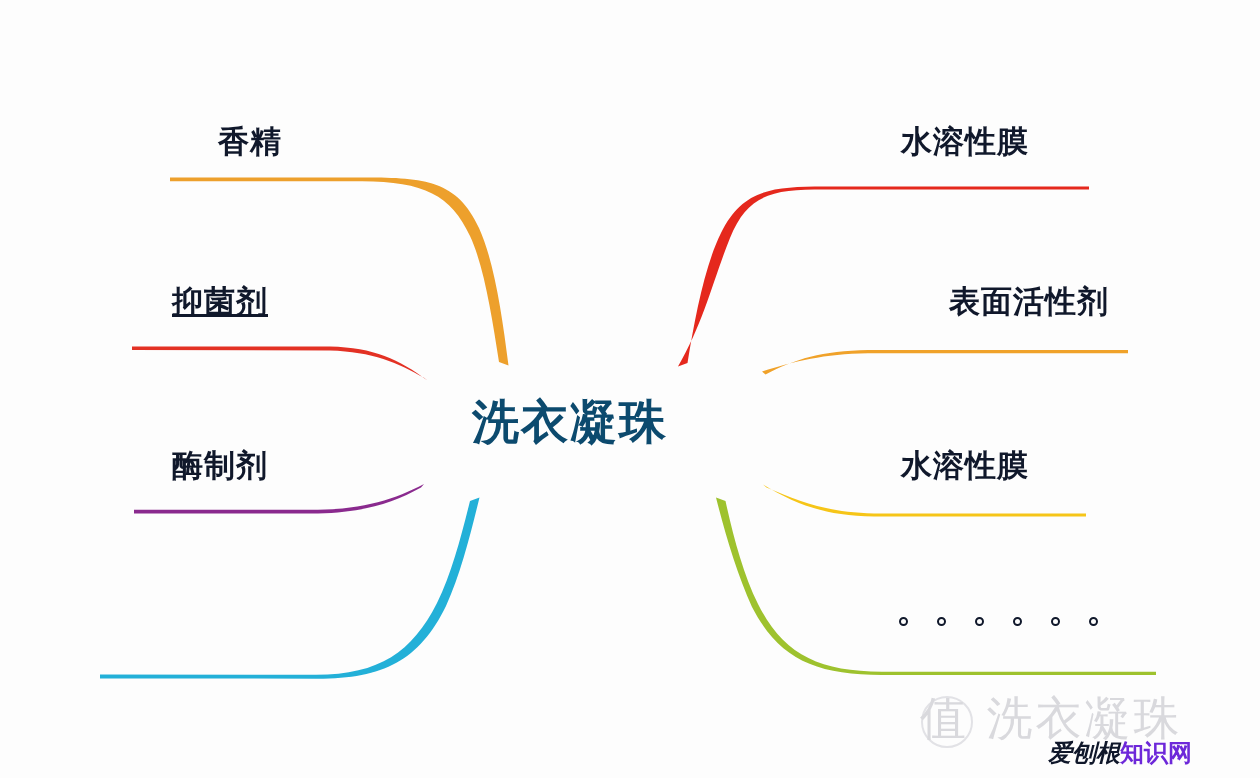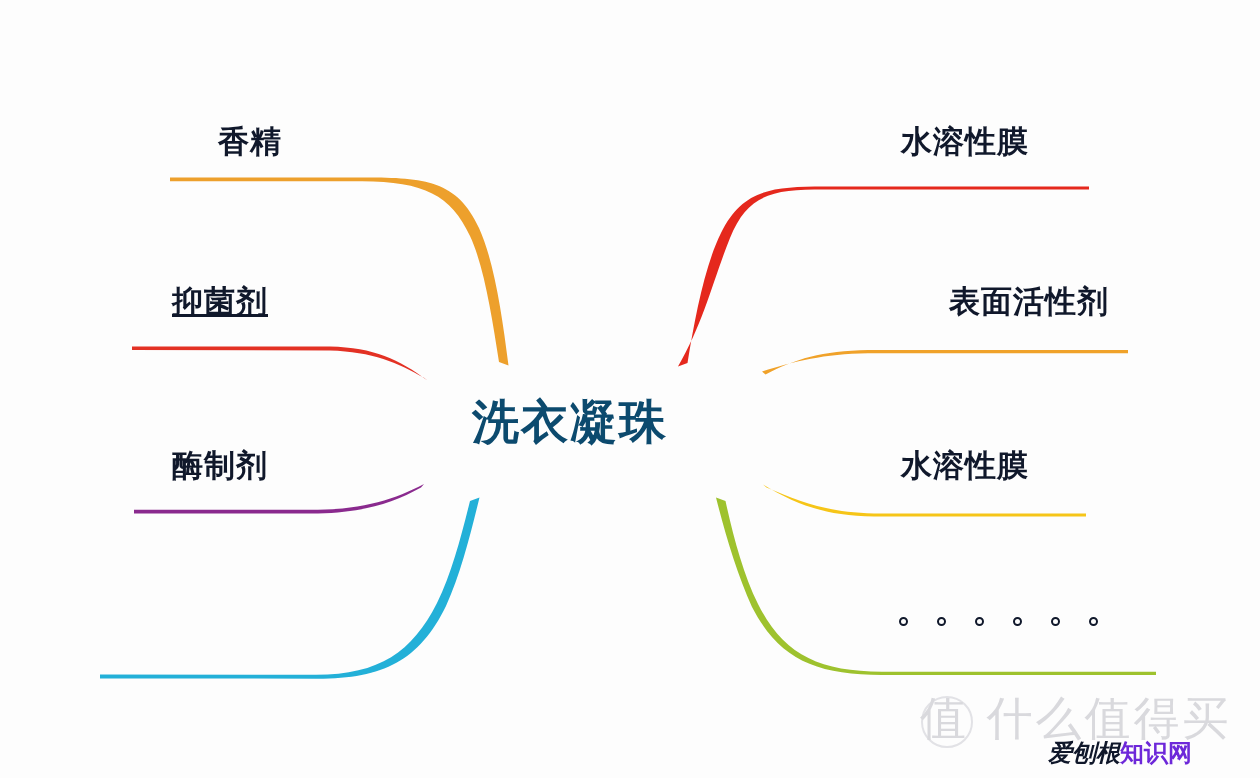--- a/index.html
+++ b/index.html
@@ -202,19 +202,19 @@
     <span class="dot"></span>
     <span class="dot"></span>
     <span class="dot"></span>
     <span class="dot"></span>
     <span class="dot"></span>
     <span class="dot"></span>
   </div>
 
   <div id="watermark">
     <div id="wm-circle"></div>
-    <div id="wm-main">值 什么值得买</div>
+    <div id="wm-main">值 洗衣凝珠</div>
     <div id="wm-badge">
       <span class="wm-orange">爱刨根</span><span class="wm-dark">知识网</span>
     </div>
   </div>
 
 </div>
 
 </body></html>

